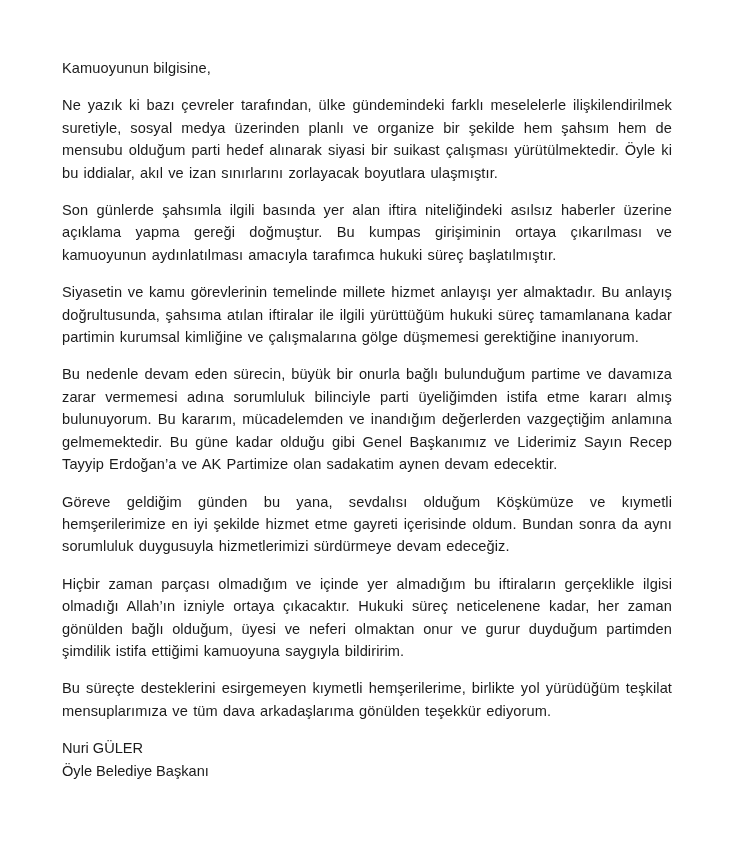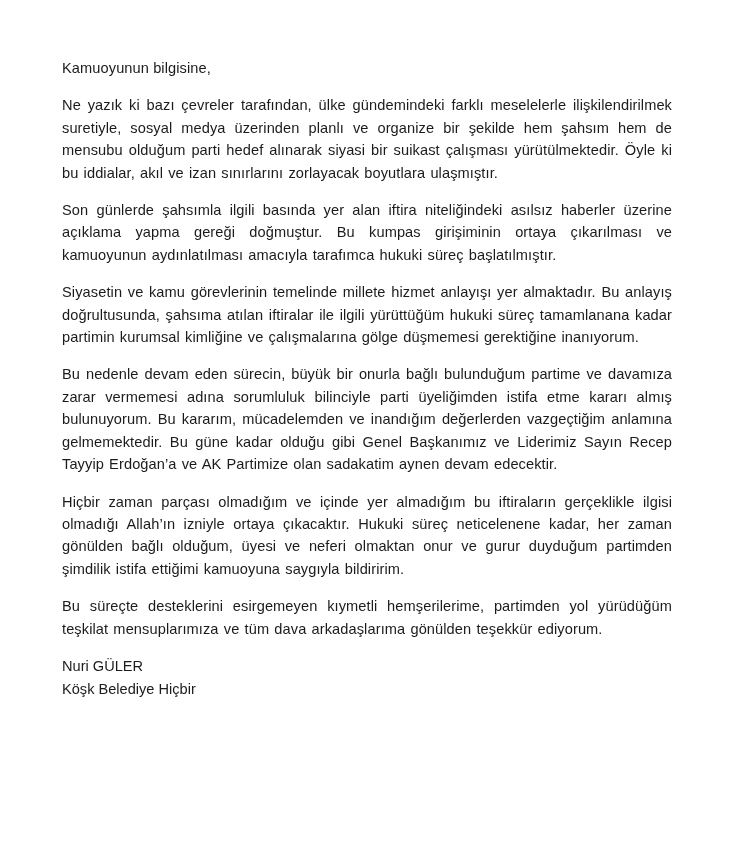--- a/index.html
+++ b/index.html
@@ -50,24 +50,25 @@
   <p class="para salutation">Kamuoyunun bilgisine,</p>
 
   <p class="para">Ne yazık ki bazı çevreler tarafından, ülke gündemindeki farklı meselelerle ilişkilendirilmek suretiyle, sosyal medya üzerinden planlı ve organize bir şekilde hem şahsım hem de mensubu olduğum parti hedef alınarak siyasi bir suikast çalışması yürütülmektedir. Öyle ki bu iddialar, akıl ve izan sınırlarını zorlayacak boyutlara ulaşmıştır.</p>
 
   <p class="para">Son günlerde şahsımla ilgili basında yer alan iftira niteliğindeki asılsız haberler üzerine açıklama yapma gereği doğmuştur. Bu kumpas girişiminin ortaya çıkarılması ve kamuoyunun aydınlatılması amacıyla tarafımca hukuki süreç başlatılmıştır.</p>
 
   <p class="para">Siyasetin ve kamu görevlerinin temelinde millete hizmet anlayışı yer almaktadır. Bu anlayış doğrultusunda, şahsıma atılan iftiralar ile ilgili yürüttüğüm hukuki süreç tamamlanana kadar partimin kurumsal kimliğine ve çalışmalarına gölge düşmemesi gerektiğine inanıyorum.</p>
 
   <p class="para">Bu nedenle devam eden sürecin, büyük bir onurla bağlı bulunduğum partime ve davamıza zarar vermemesi adına sorumluluk bilinciyle parti üyeliğimden istifa etme kararı almış bulunuyorum. Bu kararım, mücadelemden ve inandığım değerlerden vazgeçtiğim anlamına gelmemektedir. Bu güne kadar olduğu gibi Genel Başkanımız ve Liderimiz Sayın Recep Tayyip Erdoğan’a ve AK Partimize olan sadakatim aynen devam edecektir.</p>
 
+  <p class="para">Göreve geldiğim günden bu yana, sevdalısı olduğum Köşkümüze ve kıymetli hemşerilerimize en iyi şekilde hizmet etme gayreti içerisinde oldum. Bundan sonra da aynı sorumluluk duygusuyla hizmetlerimizi sürdürmeye devam edeceğiz.</p>
 
   <p class="para">Hiçbir zaman parçası olmadığım ve içinde yer almadığım bu iftiraların gerçeklikle ilgisi olmadığı Allah’ın izniyle ortaya çıkacaktır. Hukuki süreç neticelenene kadar, her zaman gönülden bağlı olduğum, üyesi ve neferi olmaktan onur ve gurur duyduğum partimden şimdilik istifa ettiğimi kamuoyuna saygıyla bildiririm.</p>
 
-  <p class="para">Bu süreçte desteklerini esirgemeyen kıymetli hemşerilerime, partimden yol yürüdüğüm teşkilat mensuplarımıza ve tüm dava arkadaşlarıma gönülden teşekkür ediyorum.</p>
+  <p class="para">Bu süreçte desteklerini esirgemeyen kıymetli hemşerilerime, birlikte yol yürüdüğüm teşkilat mensuplarımıza ve tüm dava arkadaşlarıma gönülden teşekkür ediyorum.</p>
 
 
   <div class="signature-block">
     <span class="signature-line">Nuri GÜLER</span>
-    <span class="signature-line">Köşk Belediye Hiçbir</span>
+    <span class="signature-line">Öyle Belediye Başkanı</span>
   </div>
 
 </div>
 
 </body></html>

